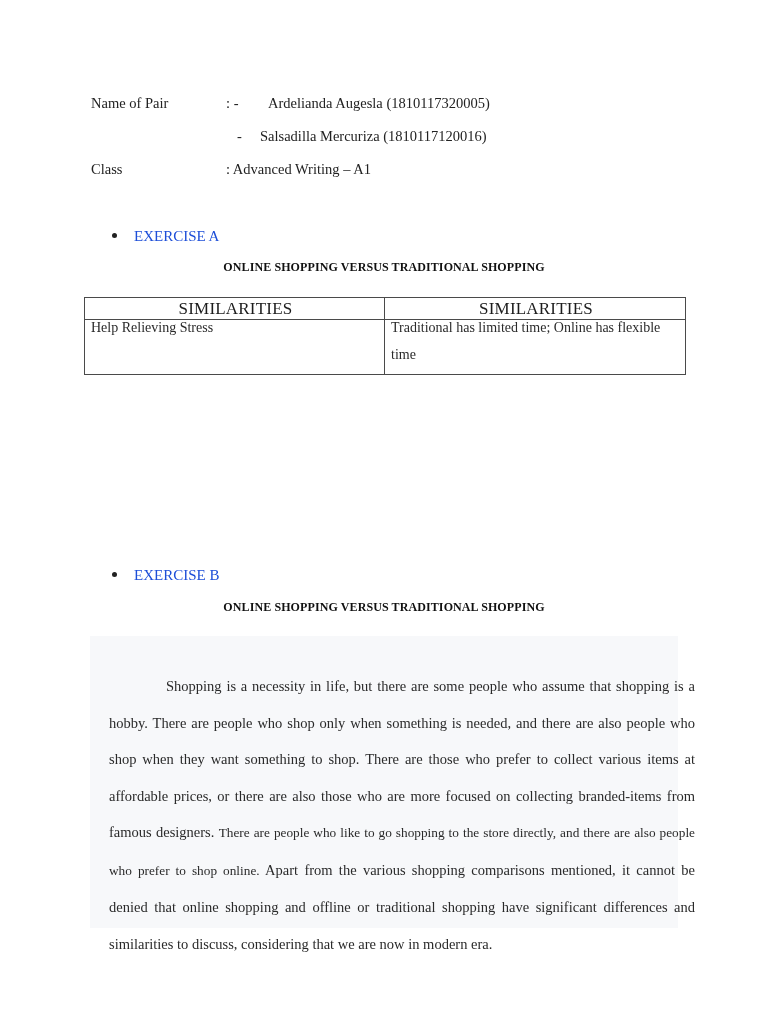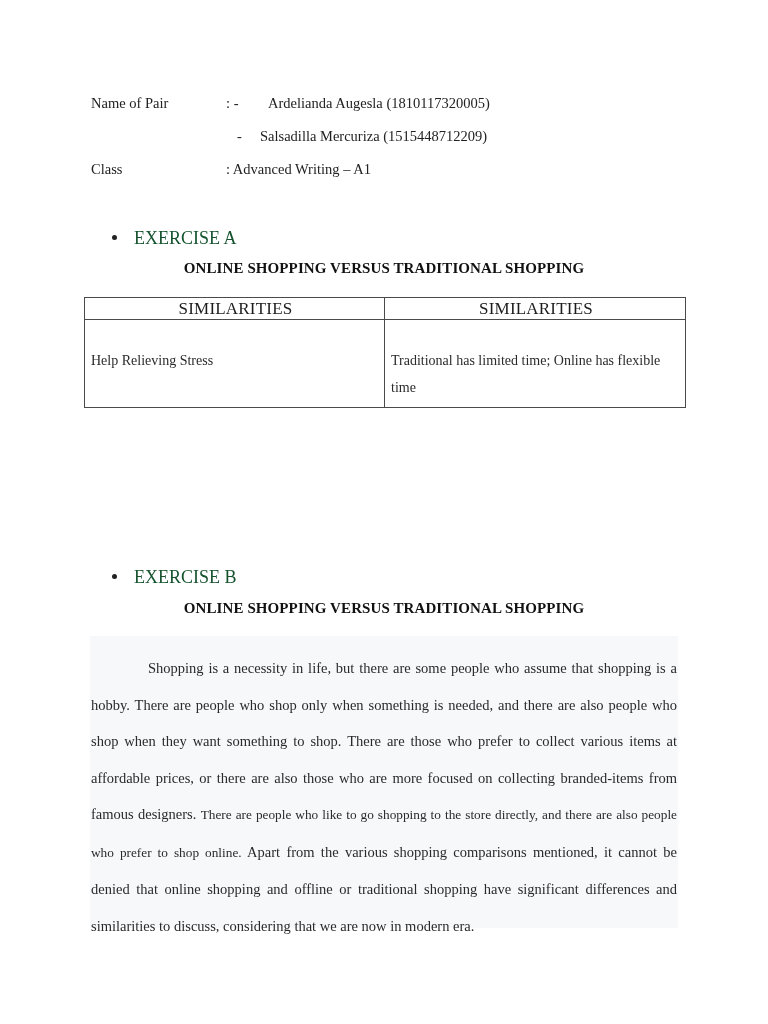--- a/index.html
+++ b/index.html
@@ -27,41 +27,41 @@
       color: #222;
       white-space: nowrap;
     }
     .info-label { position: absolute; left: 91px; }
     .info-sep { position: absolute; }
     .info-value { position: absolute; }
 
     .bullet-item {
       position: absolute;
       left: 112px;
-      font-size: 18px;
-      color: #14532d;
+      font-size: 15px;
+      color: #1d4ed8;
       white-space: nowrap;
       font-family: Liberation Serif, serif;
     }
     .bullet-dot {
       display: inline-block;
       width: 5px; height: 5px;
       background: #222;
       border-radius: 50%;
       vertical-align: middle;
       margin-right: 17px;
       position: relative;
       top: -2px;
     }
     .section-title {
       position: absolute;
       left: 0; width: 768px;
       text-align: center;
       font-weight: bold;
-      font-size: 15px;
+      font-size: 12px;
       color: #111;
       letter-spacing: 0.1px;
     }
 
     table.compare {
       position: absolute;
       left: 84px;
       top: 297px;
       width: 601px;
       border-collapse: collapse;
@@ -88,21 +88,20 @@
       line-height: 27px;
       height: 52px;
       color: #2a2a2a;
       padding-top: 0;
       padding-bottom: 0;
     }
     table.compare td .cell-text {
       position: relative;
       top: -6px;
       display: block;
-      margin-top: 33px;
     }
     table.compare col.c1 { width: 300px; }
     table.compare col.c2 { width: 301px; }
 
     .essay-box {
       position: absolute;
       left: 90px;
       top: 636px;
       width: 588px;
       height: 292px;
@@ -110,38 +109,38 @@
     }
     .essay-text {
       position: absolute;
       left: 91px;
       top: 650px;
       width: 586px;
       font-size: 14.5px;
       line-height: 36.5px;
       text-align: justify;
       color: #2a2a2a;
-      margin: 0;
+      margin: 18px;
     }
     .essay-text .indent { display: inline-block; width: 57px; }
     .essay-text .small { font-size: 13.3px; }
   </style>
 </head>
 <body>
 
 <div class="page">
 
   <div class="info-row" style="top:94px;">
     <span class="info-label">Name of Pair</span>
     <span class="info-sep" style="left:226px;">: -</span>
     <span class="info-value" style="left:268px;">Ardelianda Augesla (1810117320005)</span>
   </div>
   <div class="info-row" style="top:127px;">
     <span class="info-sep" style="left:237px;">-</span>
-    <span class="info-value" style="left:260px;">Salsadilla Mercuriza (1515448712209)</span>
+    <span class="info-value" style="left:260px;">Salsadilla Mercuriza (1810117120016)</span>
   </div>
   <div class="info-row" style="top:160px;">
     <span class="info-label">Class</span>
     <span class="info-value" style="left:226px;">: Advanced Writing – A1</span>
   </div>
 
   <div class="bullet-item" style="top:228px;">
     <span class="bullet-dot"></span><span>EXERCISE A</span>
   </div>
   <div class="section-title" style="top:260px;">ONLINE SHOPPING VERSUS TRADITIONAL SHOPPING</div>

